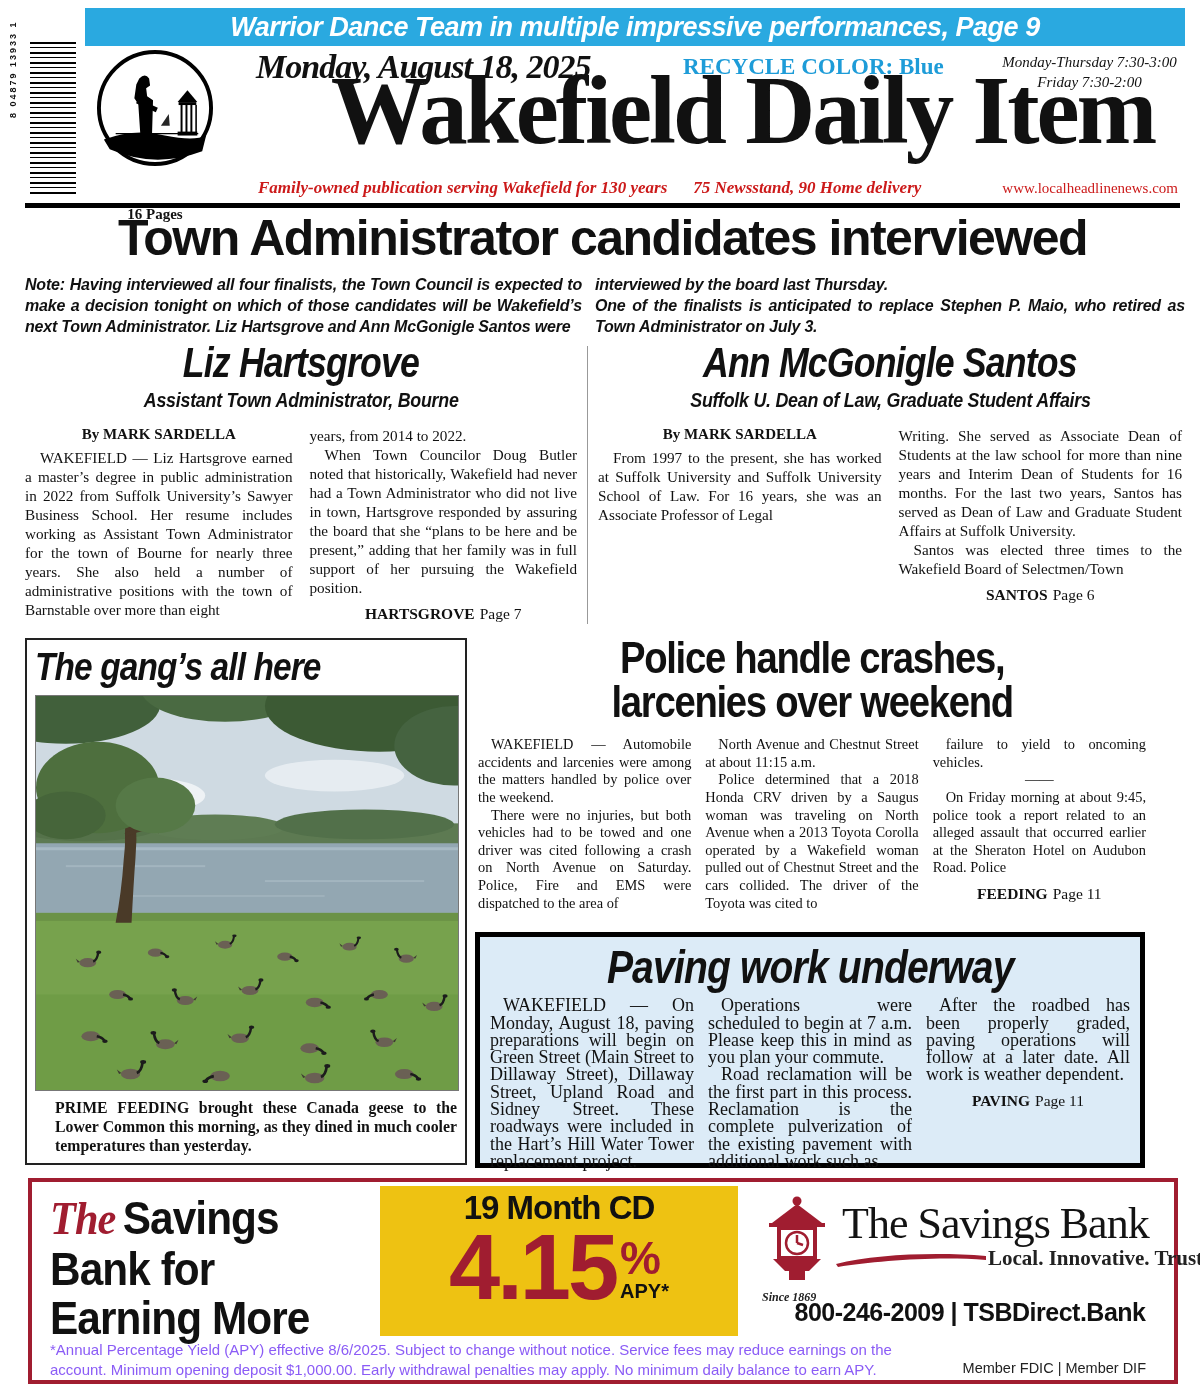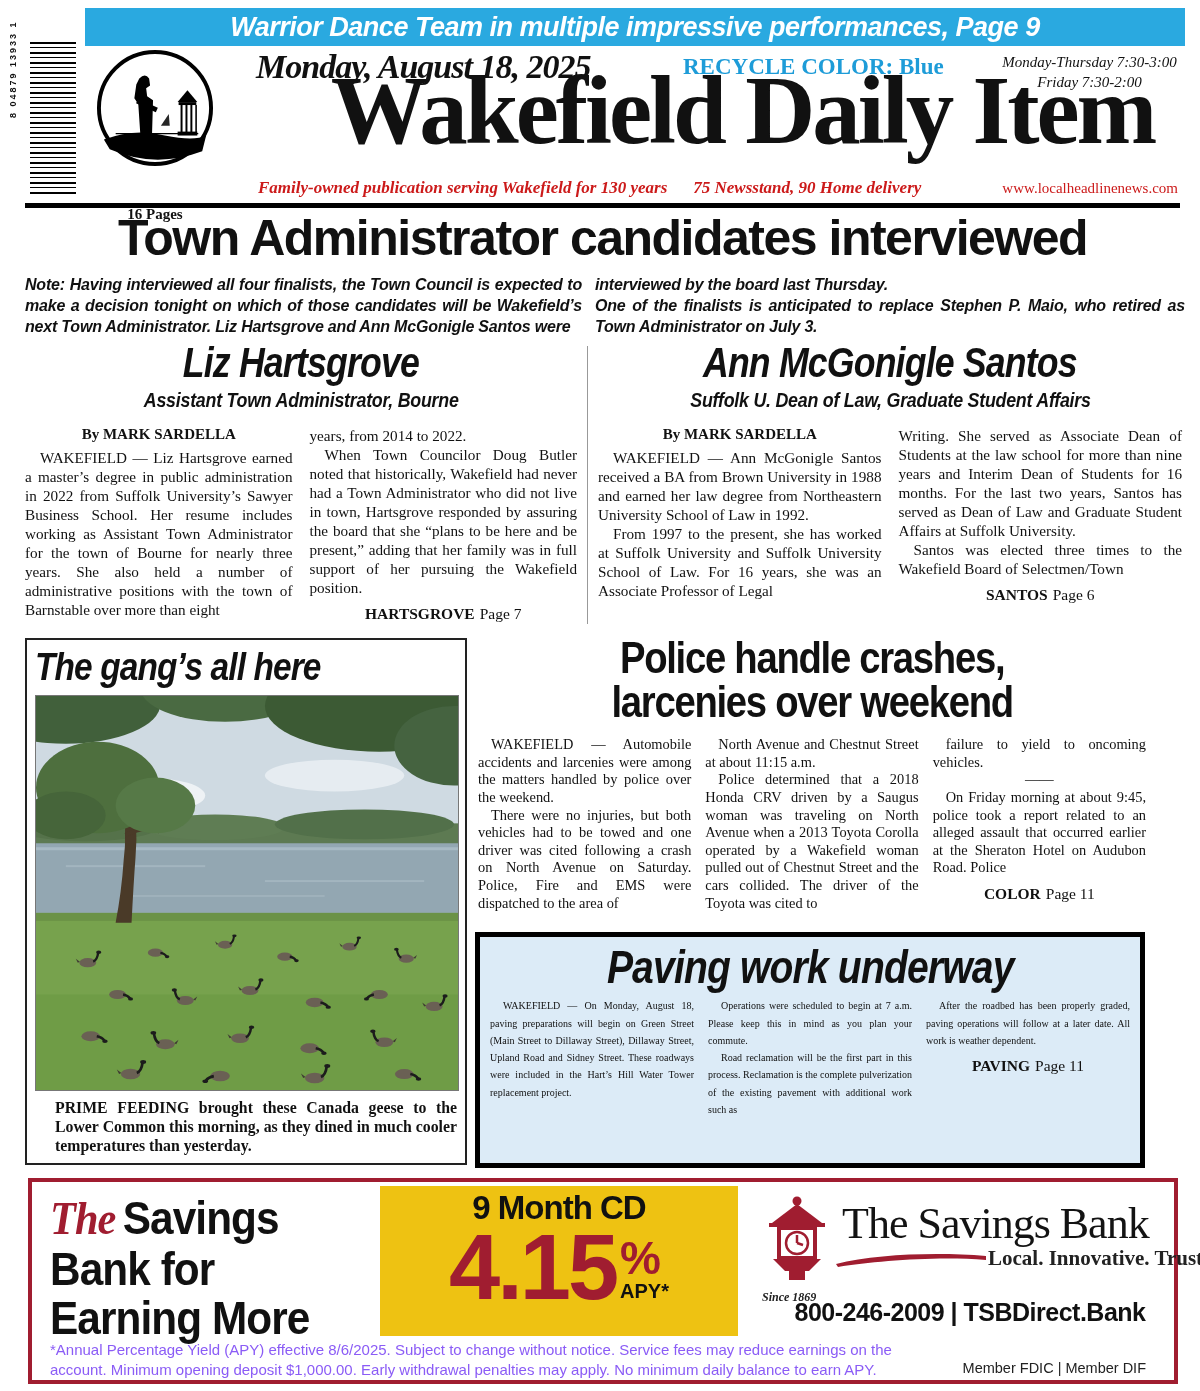--- a/index.html
+++ b/index.html
@@ -66,21 +66,21 @@
   .police .cols { display:flex; gap:14px; margin-top:12px; }
   .police .col { flex:1; }
   .smallbp { font:14.4px/17.6px "Liberation Serif", serif; text-align:justify; text-indent:13px; }
   .dashsep { text-align:center; text-indent:0; }
 
   
   .paving { position:absolute; left:475px; top:932px; width:670px; height:236px; background:#DCEBF7; border:5px solid #000000; padding:6px 10px; }
   .paving h2 { text-align:center; font:italic 700 46px/1.05 "Liberation Sans", sans-serif; letter-spacing:-1px; }
   .paving .cols { display:flex; gap:14px; margin-top:6px; }
   .paving .col { flex:1; }
-  .paving .smallbp { font-size:10px; line-height:17.3px; }
+  .paving .smallbp { font-size:18px; line-height:17.3px; }
 
   
   .ad { position:absolute; left:28px; top:1178px; width:1150px; height:206px; border:4px solid #A01D30; background:#fff; }
   .ad-left { position:absolute; left:18px; top:10px; font:700 46px/1.06 "Liberation Sans", sans-serif; letter-spacing:-1px; }
   .ad-left .line { display:block; transform:scaleX(.92); transform-origin:0 50%; white-space:nowrap; }
   .ad-left .the { font:italic 700 46px "Liberation Serif", serif; color:#A01D30; margin-right:8px; }
   .ad-gold { position:absolute; left:348px; top:4px; width:358px; height:150px; background:#EEC212; text-align:center; padding-top:4px; }
   .ad-gold .cd { font:700 33px/1.1 "Liberation Sans", sans-serif; letter-spacing:-1px; color:#111; }
   .ad-gold .raterow { display:flex; justify-content:center; align-items:flex-start; margin-top:-2px; }
   .ad-gold .rate { font:700 92px/0.95 "Liberation Sans", sans-serif; letter-spacing:-3px; color:#A01D30; }
@@ -168,21 +168,20 @@
   </div>
 
   <div class="vdivider"></div>
 
   <div class="cand cand-right">
     <h2><span class="squeeze">Ann McGonigle Santos</span></h2>
     <h3><span class="squeeze">Suffolk U. Dean of Law, Graduate Student Affairs</span></h3>
     <div class="cols">
       <div class="col">
         <div class="byline">By MARK SARDELLA</div>
-        <p class="bp">WAKEFIELD — Ann McGonigle Santos received a BA from Brown University in 1988 and earned her law degree from Northeastern University School of Law in 1992.</p>
         <p class="bp">From 1997 to the present, she has worked at Suffolk University and Suffolk University School of Law. For 16 years, she was an Associate Professor of Legal</p>
       </div>
       <div class="col">
         <p class="bp noind">Writing. She served as Associate Dean of Students at the law school for more than nine years and Interim Dean of Students for 16 months. For the last two years, Santos has served as Dean of Law and Graduate Student Affairs at Suffolk University.</p>
         <p class="bp">Santos was elected three times to the Wakefield Board of Selectmen/Town</p>
         <div class="jump">
           <b>SANTOS</b><span>Page 6</span>
         </div>
       </div>
     </div>
@@ -307,21 +306,21 @@
       </div>
       <div class="col">
         <p class="smallbp noind">North Avenue and Chestnut Street at about 11:15 a.m.</p>
         <p class="smallbp">Police determined that a 2018 Honda CRV driven by a Saugus woman was traveling on North Avenue when a 2013 Toyota Corolla operated by a Wakefield woman pulled out of Chestnut Street and the cars collided. The driver of the Toyota was cited to</p>
       </div>
       <div class="col">
         <p class="smallbp noind">failure to yield to oncoming vehicles.</p>
         <p class="smallbp dashsep">——</p>
         <p class="smallbp">On Friday morning at about 9:45, police took a report related to an alleged assault that occurred earlier at the Sheraton Hotel on Audubon Road. Police</p>
         <div class="jump">
-          <b>COLOR</b><span>Page 11</span>
+          <b>FEEDING</b><span>Page 11</span>
         </div>
       </div>
     </div>
   </div>
 
   <div class="paving">
     <h2><span class="squeeze">Paving work underway</span></h2>
     <div class="cols">
       <div class="col">
         <p class="smallbp">WAKEFIELD — On Monday, August 18, paving preparations will begin on Green Street (Main Street to Dillaway Street), Dillaway Street, Upland Road and Sidney Street. These roadways were included in the Hart’s Hill Water Tower replacement project.</p>
@@ -340,21 +339,21 @@
   </div>
 
   <div class="ad">
     <div class="ad-left">
       <span class="line"><span class="the">The</span><span>Savings</span></span>
       <span class="line">Bank for</span>
       <span class="line">Earning More</span>
     </div>
 
     <div class="ad-gold">
-      <div class="cd">9 Month CD</div>
+      <div class="cd">19 Month CD</div>
       <div class="raterow">
         <span class="rate">4.15</span>
         <span class="pctcol">
           <span class="pct">%</span>
           <span class="apy">APY*</span>
         </span>
       </div>
     </div>
 
     <div class="ad-bank">

